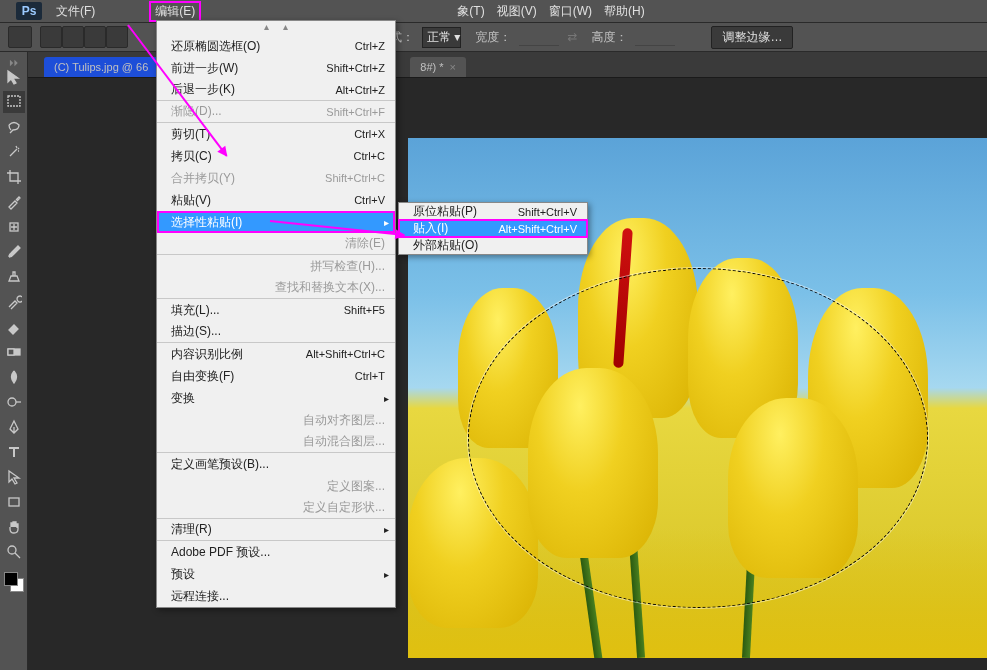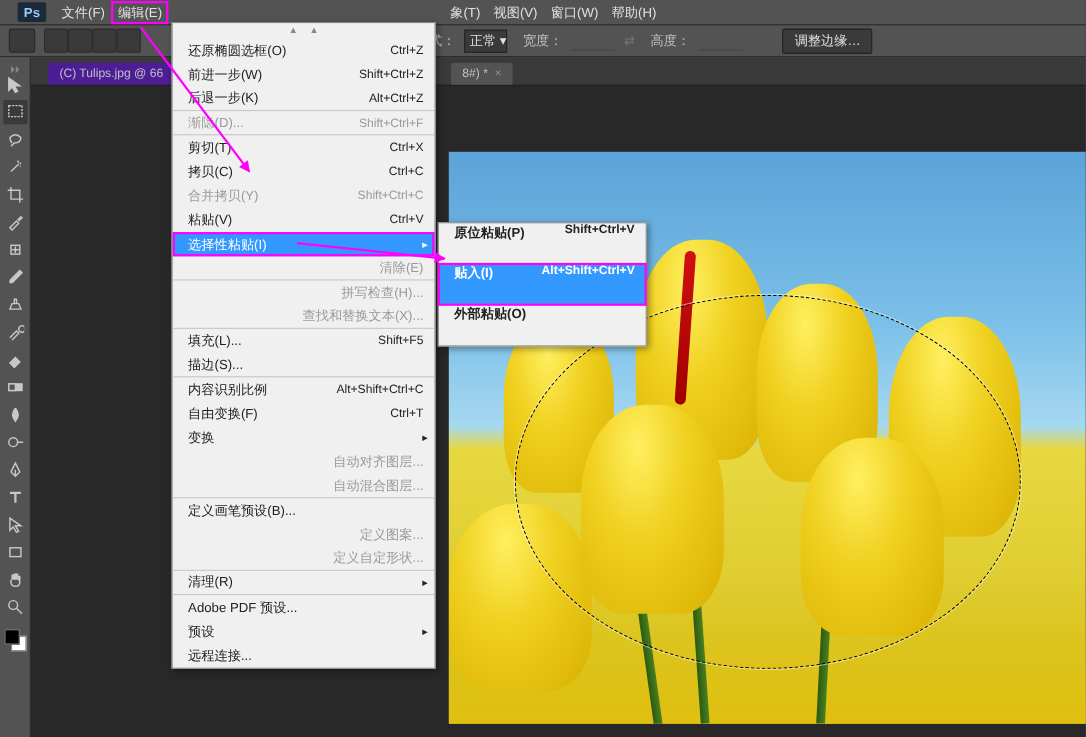--- a/index.html
+++ b/index.html
@@ -1,30 +1,30 @@
 <!DOCTYPE html>
 <html><head>
 <meta charset="utf-8">
 <style>
 * { margin: 0; padding: 0; box-sizing: border-box; font-family: "Microsoft YaHei", Arial, sans-serif; user-select: none; }
 body { background: #535353; width: 987px; height: 670px; overflow: hidden; position: relative; }
 
 .menubar { background: #535353; height: 22px; display: flex; align-items: center; padding-left: 16px; color: #e0e0e0; font-size: 12px; }
 .ps-logo { width: 26px; height: 18px; background: #1b2a3a; color: #9bcaff; display: flex; align-items: center; justify-content: center; font-weight: bold; font-size: 12px; border-radius: 2px; margin-right: 8px; }
 .menu-item { padding: 2px 6px; cursor: default; }
-.menu-item.highlight { border: 2px solid #ff00ff; padding: 0 4px; }
+.menu-item.highlight { border: 2px solid #ff00ff; padding: 0 4px; margin-left: 48px; }
 
 .options-bar { background: #535353; height: 30px; border-top: 1px solid #2a2a2a; border-bottom: 1px solid #2a2a2a; display: flex; align-items: center; padding-left: 8px; color: #c0c0c0; font-size: 12px; gap: 8px; }
 .opt-icon { width: 24px; height: 22px; background: #3a3a3a; border: 1px solid #2a2a2a; border-radius: 2px; }
 .opt-label { margin-left: 6px; }
 .opt-select { background: #3a3a3a; border: 1px solid #222; color: #e0e0e0; font-size: 12px; padding: 1px 0 1px 4px; position: relative; }
 .opt-btn { background: #3a3a3a; border: 1px solid #222; color: #e0e0e0; font-size: 12px; padding: 2px 10px; border-radius: 2px; }
 
 .tabs { background: #3a3a3a; height: 26px; display: flex; align-items: flex-end; padding-left: 44px; color: #c0c0c0; font-size: 11px; border-bottom: 1px solid #1a1a1a; }
-.tab { background: #4c1d95; padding: 4px 10px; border-top-left-radius: 3px; border-top-right-radius: 3px; margin-right: 2px; display: flex; gap: 6px; }
+.tab { background: #1d4ed8; padding: 4px 10px; border-top-left-radius: 3px; border-top-right-radius: 3px; margin-right: 2px; display: flex; gap: 6px; }
 .tab.active { background: #535353; }
 .tab-close { color: #888; }
 
 .workarea { position: absolute; left: 28px; top: 78px; right: 0; bottom: 0; background: #282828; }
 .canvas { position: absolute; left: 380px; top: 60px; width: 580px; height: 520px; background: linear-gradient(to bottom, #5ba3d8 0%, #7bc0e8 30%, #a6d8f0 48%, #e8d840 52%, #d4c020 100%); overflow: hidden; }
 .tulips { position: absolute; inset: 0; }
 .tulip { position: absolute; background: radial-gradient(ellipse at 40% 20%, #fff060 0%, #f0d020 40%, #d8b000 100%); border-radius: 45% 45% 30% 30%; }
 .t1 { left: 50px; top: 150px; width: 100px; height: 160px; }
 .t2 { left: 170px; top: 80px; width: 120px; height: 200px; }
 .t3 { left: 120px; top: 230px; width: 130px; height: 190px; }
@@ -52,21 +52,21 @@
 .dd-row { display: flex; align-items: center; height: 22px; padding: 0 10px 0 14px; position: relative; }
 .dd-row.disabled { color: #9a9a9a; justify-content: flex-end; }
 .dd-row.sep-after { border-bottom: 1px solid #c8c8c8; }
 .dd-row .sc { margin-left: auto; font-size: 11px; }
 .dd-row.highlighted { background: #3399ff; color: #fff; }
 .dd-row.magenta-box { outline: 2px solid #ff00ff; outline-offset: -2px; }
 .dd-arrow { position: absolute; right: 6px; font-size: 10px; }
 .dd-top-arrows { height: 14px; display: flex; justify-content: center; gap: 10px; color: #888; font-size: 10px; }
 
 .submenu { position: absolute; left: 398px; top: 202px; width: 190px; background: #f0f0f0; border: 1px solid #888; box-shadow: 2px 2px 6px rgba(0,0,0,0.4); font-size: 12px; color: #222; z-index: 22; }
-.sm-row { display: flex; height: 37px; padding: 0 10px 0 14px; font-weight: bold; }
+.sm-row { display: flex; align-items: center; height: 17px; padding: 0 10px 0 14px; }
 .sm-row.highlighted { background: #3399ff; color: #fff; }
 .sm-row.magenta-box { outline: 2px solid #ff00ff; outline-offset: -1px; }
 .sm-row .sc { margin-left: auto; font-size: 11px; }
 
 .annot-line { position: absolute; background: #ff00ff; z-index: 30; transform-origin: left center; height: 2px; }
 .annot-line::after { content: ""; position: absolute; right: -1px; top: -4px; border-left: 10px solid #ff00ff; border-top: 5px solid transparent; border-bottom: 5px solid transparent; }
 </style>
 </head>
 <body>
 

